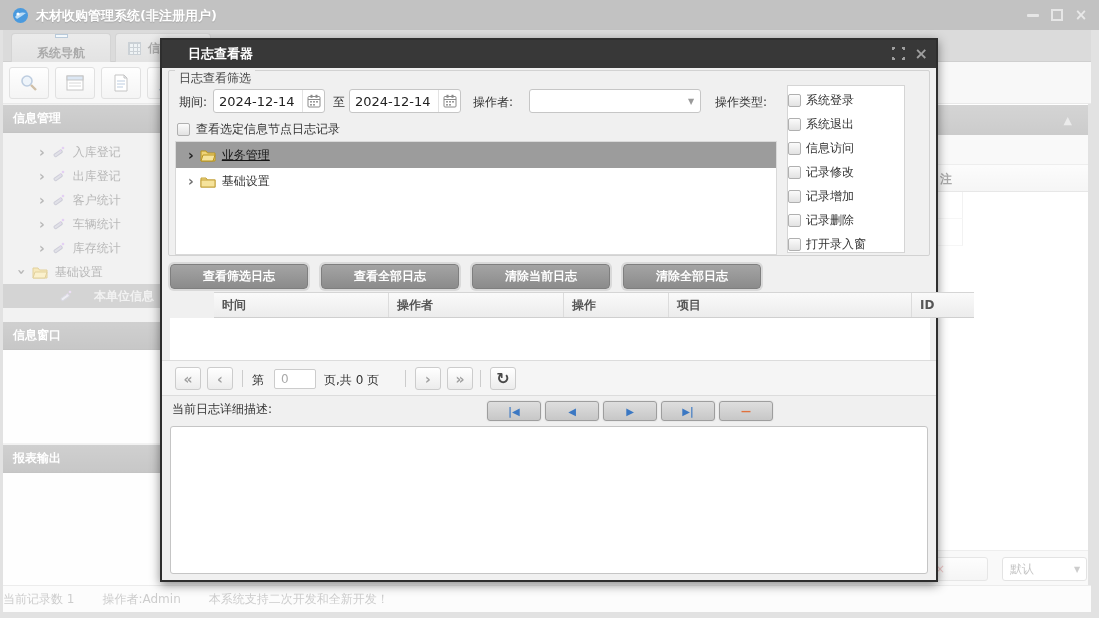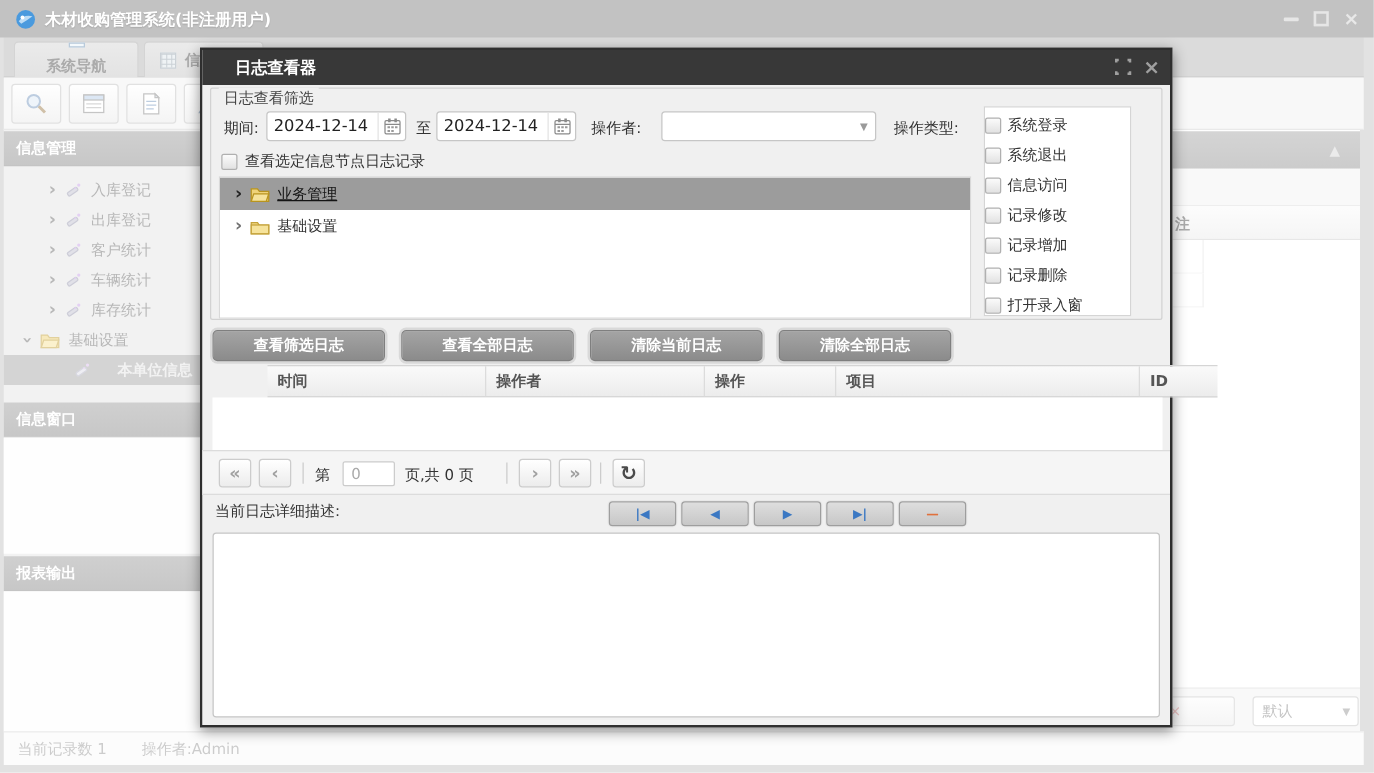--- a/index.html
+++ b/index.html
@@ -55,21 +55,21 @@
   .mini-cells div { height:27px; border-right:1px solid #e4e4e4; border-bottom:1px solid #ededed; background:#fff; }
   .content-bottombar { position:absolute; left:0; top:446px; width:927px; height:35px; background:#f3f3f3; border-top:1px solid #ddd; }
   .clear-btn { position:absolute; left:765px; top:6px; width:62px; height:24px; background:linear-gradient(#fbfbfb,#ebebeb); border:1px solid #ccc; border-radius:3px; color:#d98a8a; padding-left:8px; line-height:22px; cursor:pointer; }
   .style-combo { position:absolute; left:841px; top:6px; width:85px; height:24px; background:#fff; border:1px solid #c6c6c6; border-radius:3px; display:flex; align-items:center; cursor:pointer; }
   .style-combo .val { flex:1; color:#8a8a8a; padding-left:7px; }
   .combo-arrow { width:18px; text-align:center; color:#9a9a9a; font-size:8px; }
 
   
   .statusbar { position:absolute; left:3px; top:585px; width:1088px; height:27px; background:#f8f8f8; border-top:1px solid #d9d9d9; display:flex; align-items:center; color:#999; }
   .statusbar span { margin-right:28px; }
-  .statusbar span:first-child { margin-left:11px; }
+  .statusbar span:first-child { margin-left:0; }
 
   
   .mask { position:absolute; left:0; top:30px; width:1099px; height:588px; background:rgba(255,255,255,.5); z-index:5; }
 
   
   .modal { position:absolute; left:160px; top:38px; width:778px; height:544px; border:2px solid #2e2e2e; background:#f0f0f0; z-index:10; box-shadow:0 3px 10px rgba(0,0,0,.45); }
   .modal-header { position:absolute; left:0; top:0; width:774px; height:28px; background:#383838; display:flex; align-items:center; }
   .modal-title { color:#fff; font-weight:bold; margin-left:26px; font-size:13px; }
   .modal-tools { position:absolute; right:8px; top:7px; display:flex; gap:10px; align-items:center; }
   .max-icon { position:relative; width:13px; height:13px; cursor:pointer; }
@@ -302,20 +302,21 @@
       <div class="style-combo">
         <span class="val">默认</span>
         <span class="combo-arrow">▼</span>
       </div>
     </div>
   </div>
 
   <div class="statusbar">
     <span>当前记录数 1</span>
     <span>操作者:Admin</span>
+    <span>本系统支持二次开发和全新开发！</span>
   </div>
 
   <div class="mask"></div>
 
   <div class="modal">
     <div class="modal-header">
       <span class="modal-title">日志查看器</span>
       <span class="modal-tools">
         <span class="max-icon">
             <i></i>

